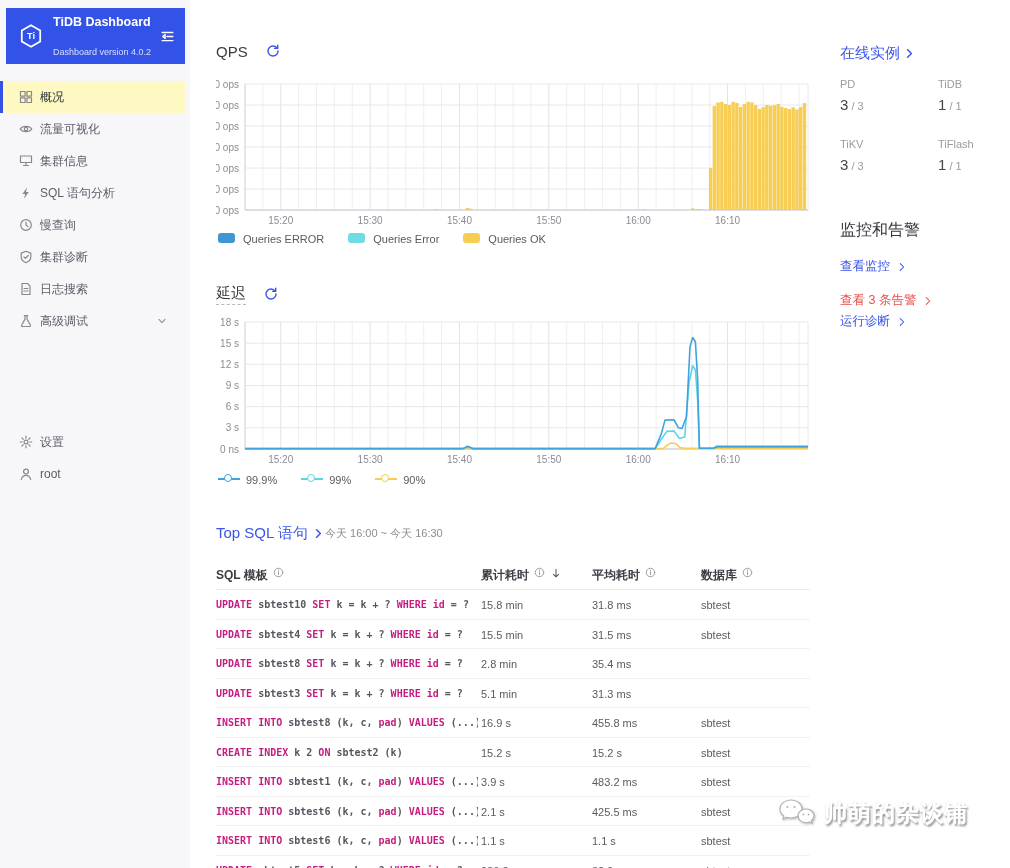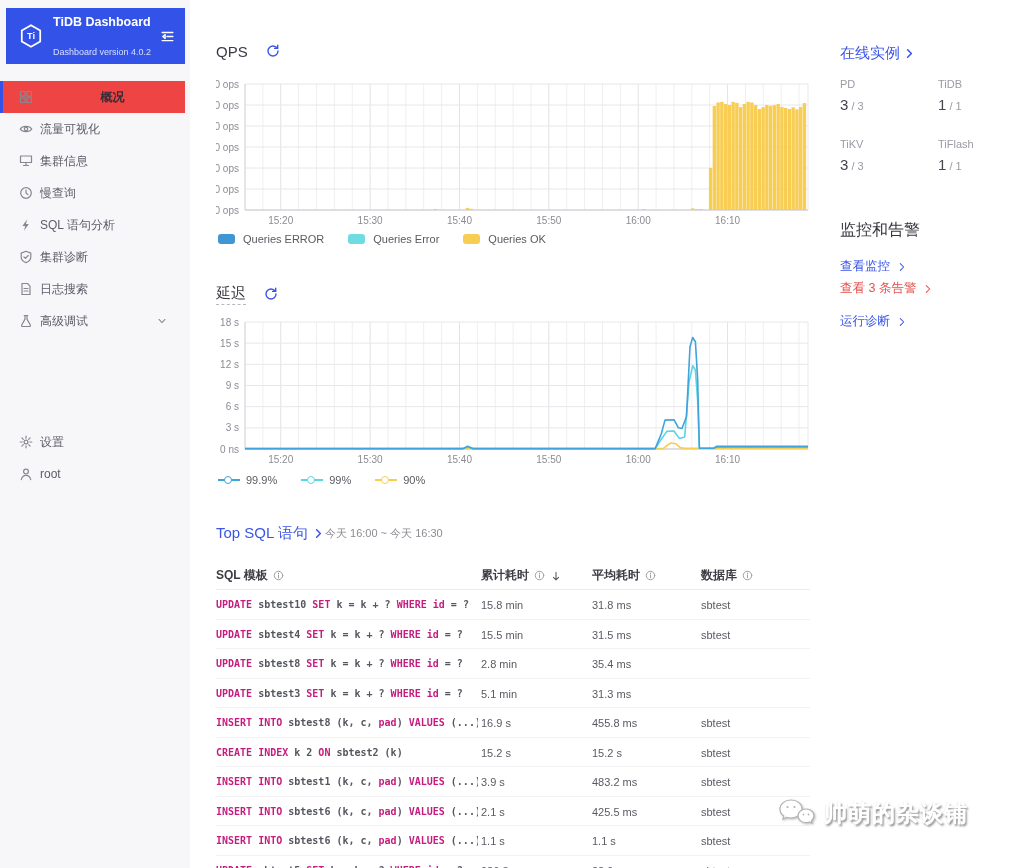--- a/index.html
+++ b/index.html
@@ -10,49 +10,49 @@
   .sidebar{position:absolute;left:0;top:0;width:190px;height:100%;background:#F7F7FA;}
   .sb-head{position:absolute;left:6px;top:8px;width:179px;height:56px;background:#3353E8;display:flex;align-items:center;padding:0 10px 0 12px;box-sizing:border-box;color:#fff;}
   .sb-logo{width:26px;height:26px;flex:0 0 auto;margin-right:9px;}
   .sb-titles{line-height:1.15;}
   .sb-title{font-size:12.5px;font-weight:700;}
   .sb-sub{font-size:9px;opacity:.8;margin-top:18px;}
   .sb-collapse{margin-left:auto;width:15px;height:15px;color:#fff;cursor:pointer;}
   .menu{position:absolute;left:0;top:81px;width:185px;}
   .mi{position:relative;height:32px;display:flex;align-items:center;padding-left:40px;font-size:12px;color:#5c5d68;cursor:pointer;box-sizing:border-box;}
   .mi .mic{position:absolute;left:19px;top:9px;width:14px;height:14px;color:#87888f;}
-  .mi.active{background:#ef4444;color:#2e2f38;font-weight:700;justify-content:center;}
+  .mi.active{background:#fef9c3;color:#2e2f38;font-weight:400;}
   .mi.active::before{content:'';position:absolute;left:0;top:0;bottom:0;width:3px;background:#3353E8;}
   .mi .mchev{position:absolute;right:17px;top:10px;width:12px;height:12px;color:#87888f;}
   .menu-footer{position:absolute;left:0;top:426px;width:185px;}
   .ic{display:block;width:100%;height:100%;}
 
   
   .main{position:absolute;left:216px;top:0;width:594px;height:100%;}
   .sec-head{position:absolute;left:0;display:flex;align-items:center;gap:18px;height:22px;}
   .sec-title{font-size:15px;color:#3a3b42;font-weight:500;margin:0;}
   .sec-title.dashed{border-bottom:1px dashed #b7b7c0;padding-bottom:1px;}
   .refresh{width:14px;height:14px;color:#3A55E8;cursor:pointer;}
   .chart-svg{position:absolute;left:0;}
   .chart-svg text{font-family:"Liberation Sans",sans-serif;font-size:10px;fill:#8b8b94;}
   .legend{position:absolute;left:2px;display:flex;gap:24px;align-items:center;font-size:11px;color:#5a5a62;}
-  .lg-item{display:flex;align-items:center;cursor:pointer;}
+  .lg-item{display:flex;align-items:flex-start;cursor:pointer;}
   .sw{display:inline-block;width:17px;height:10px;border-radius:3px;margin-right:8px;}
   .lnmark{position:relative;width:22px;height:9px;display:inline-block;margin-right:6px;}
   .lnmark .ln{position:absolute;left:0;right:0;top:3.5px;height:2px;background:currentColor;}
   .lnmark .cir{position:absolute;left:6px;top:0;width:6px;height:6px;border:1.5px solid currentColor;border-radius:50%;background:#fff;}
 
   
   .ts-head{position:absolute;left:0;top:524px;display:flex;align-items:center;}
   .ts-title{color:#3A55E8;font-size:15px;cursor:pointer;}
   .ts-chev{width:13px;height:13px;color:#3A55E8;margin-left:4px;cursor:pointer;}
   .ts-range{font-size:11px;color:#8c8c93;}
   .tbl{position:absolute;left:0;top:562px;width:594px;}
   .thead{position:relative;height:27px;border-bottom:1px solid #EBEBEF;}
-  .th{position:absolute;top:5px;display:flex;gap:5px;align-items:center;font-size:12px;color:#3d3e45;font-weight:700;cursor:pointer;}
+  .th{position:absolute;top:5px;display:flex;gap:5px;font-size:12px;color:#3d3e45;font-weight:700;cursor:pointer;}
   .th .ici{width:11px;height:11px;color:#9a9aa2;}
   .th .ics{width:12px;height:12px;color:#55565e;}
   .row{position:relative;height:29.5px;border-bottom:1px solid #F2F2F5;box-sizing:border-box;cursor:pointer;}
   .c-sql{position:absolute;left:0;top:9px;font-family:"DejaVu Sans Mono","Liberation Mono",monospace;font-size:10px;color:#55575f;white-space:nowrap;width:262px;overflow:hidden;font-weight:bold;}
   .c-sql .kw{color:#C41D7F;font-style:normal;}
   .c-tv{position:absolute;left:265px;top:9px;font-size:11px;color:#5a5a62;}
   .c-tb{position:absolute;left:312px;top:11px;}
   .c-av{position:absolute;left:376px;top:9px;font-size:11px;color:#5a5a62;}
   .c-ab{position:absolute;left:417px;top:11px;}
   .c-db{position:absolute;left:485px;top:9px;font-size:11px;color:#5a5a62;}
@@ -127,33 +127,33 @@
             <svg class="ic " viewBox="0 0 14 14" fill="none" stroke="currentColor" stroke-width="1.2" stroke-linecap="round" stroke-linejoin="round">
               <rect x="1.5" y="2" width="11" height="6.5"></rect>
               <path d="M4.5 11.5h5M7 8.5v3"></path>
             </svg>
           </span>
           <span class="mil">集群信息</span>
         </div>
         <div class="mi">
           <span class="mic">
             <svg class="ic " viewBox="0 0 14 14" fill="none" stroke="currentColor" stroke-width="1.2" stroke-linecap="round" stroke-linejoin="round">
+              <path fill="currentColor" stroke="none" d="M8.2 1.2L3.4 8h2.8l-1.2 4.8L9.8 6H6.9z"></path>
+            </svg>
+          </span>
+          <span class="mil">SQL 语句分析</span>
+        </div>
+        <div class="mi">
+          <span class="mic">
+            <svg class="ic " viewBox="0 0 14 14" fill="none" stroke="currentColor" stroke-width="1.2" stroke-linecap="round" stroke-linejoin="round">
               <circle cx="7" cy="7" r="5.3"></circle>
               <path d="M7 4.2V7l2 1.6"></path>
             </svg>
           </span>
           <span class="mil">慢查询</span>
-        </div>
-        <div class="mi">
-          <span class="mic">
-            <svg class="ic " viewBox="0 0 14 14" fill="none" stroke="currentColor" stroke-width="1.2" stroke-linecap="round" stroke-linejoin="round">
-              <path fill="currentColor" stroke="none" d="M8.2 1.2L3.4 8h2.8l-1.2 4.8L9.8 6H6.9z"></path>
-            </svg>
-          </span>
-          <span class="mil">SQL 语句分析</span>
         </div>
         <div class="mi">
           <span class="mic">
             <svg class="ic " viewBox="0 0 14 14" fill="none" stroke="currentColor" stroke-width="1.2" stroke-linecap="round" stroke-linejoin="round">
               <path d="M7 1.3l4.8 1.8v3.6c0 2.9-2 4.9-4.8 5.9-2.8-1-4.8-3-4.8-5.9V3.1z"></path>
               <path d="M4.9 6.9l1.5 1.5 2.8-2.9"></path>
             </svg>
           </span>
           <span class="mil">集群诊断</span>
         </div>
@@ -572,21 +572,21 @@
         </div>
       </div>
     <h3 class="alerts-title">监控和告警</h3>
     <div id="alert-links">
         <span class="alert-link" style="top:258px;color:#3A55E8">
           <span>查看监控</span>
           <svg class="ic " viewBox="0 0 14 14" fill="none" stroke="currentColor" stroke-width="1.2" stroke-linecap="round" stroke-linejoin="round">
             <path d="M5 3l4 4-4 4"></path>
           </svg>
         </span>
-        <span class="alert-link" style="top:280px;color:#E6504D">
+        <span class="alert-link" style="top:292px;color:#E6504D">
           <span>查看 3 条告警</span>
           <svg class="ic " viewBox="0 0 14 14" fill="none" stroke="currentColor" stroke-width="1.2" stroke-linecap="round" stroke-linejoin="round">
             <path d="M5 3l4 4-4 4"></path>
           </svg>
         </span>
         <span class="alert-link" style="top:313px;color:#3A55E8">
           <span>运行诊断</span>
           <svg class="ic " viewBox="0 0 14 14" fill="none" stroke="currentColor" stroke-width="1.2" stroke-linecap="round" stroke-linejoin="round">
             <path d="M5 3l4 4-4 4"></path>
           </svg>

